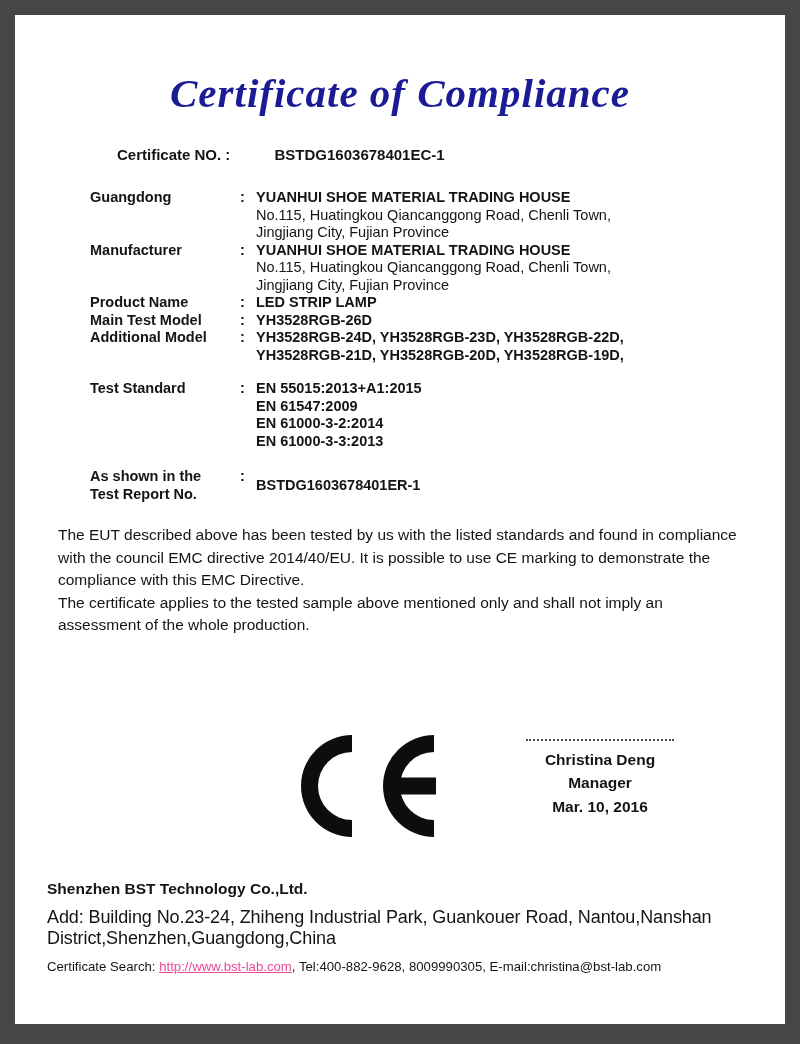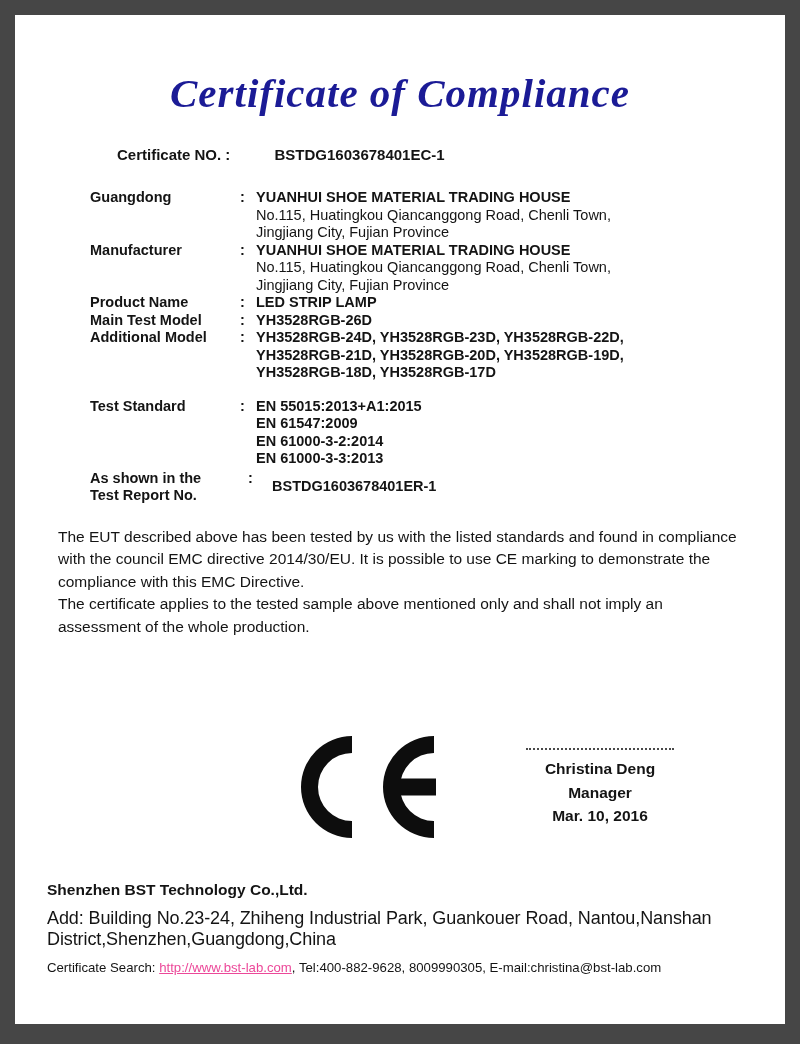--- a/index.html
+++ b/index.html
@@ -46,37 +46,37 @@
     grid-template-columns: 150px 16px auto;
     margin-left: 75px;
     margin-right: 30px;
     font-size: 14.5px;
     line-height: 17.5px;
   }
   .row .label { font-weight: 700; }
   .row .colon { font-weight: 700; }
   .row .value .b { font-weight: 700; }
   .row.gap-top { margin-top: 16px; }
-  .row.small-gap-top { margin-top: 2px; gap: 8px; }
+  .row.small-gap-top { margin-top: 18px; }
   .row.center-val .value { display: flex; flex-direction: column; justify-content: center; }
 
   
   .body-text {
     margin: 21px 48px 0 43px;
     font-size: 15.5px;
     line-height: 22.5px;
   }
 
   
   .ce-row { margin-top: 83px; position: relative; height: 120px; }
   .ce-svg { position: absolute; left: 285px; top: 15px; }
   .sig {
     position: absolute;
     left: 495px;
-    top: 24px;
+    top: 16px;
     width: 180px;
     text-align: center;
     font-weight: 700;
     font-size: 15.5px;
     line-height: 23.5px;
   }
   .dotline {
     width: 148px;
     height: 0;
     margin: 3px auto 7px auto;
@@ -139,21 +139,20 @@
         <div class="b">YH3528RGB-26D</div>
       </div>
     </div>
 
     <div class="row">
       <div class="label">Additional Model</div>
       <div class="colon">:</div>
       <div class="value">
         <div class="b">YH3528RGB-24D, YH3528RGB-23D, YH3528RGB-22D,</div>
         <div class="b">YH3528RGB-21D, YH3528RGB-20D, YH3528RGB-19D,</div>
-        <div class="b">YH3528RGB-18D, YH3528RGB-17D</div>
       </div>
     </div>
 
     <div class="row gap-top">
       <div class="label">Test Standard</div>
       <div class="colon">:</div>
       <div class="value">
         <div class="b">EN 55015:2013+A1:2015</div>
         <div class="b">EN 61547:2009</div>
         <div class="b">EN 61000-3-2:2014</div>
@@ -168,21 +167,21 @@
       </div>
       <div class="colon">:</div>
       <div class="value">
         <div class="b">BSTDG1603678401ER-1</div>
       </div>
     </div>
 
   </div>
 
   <div class="body-text">
-    <p>The EUT described above has been tested by us with the listed standards and found in compliance with the council EMC directive 2014/30/EU. It is possible to use CE marking to demonstrate the compliance with this EMC Directive.</p>
+    <p>The EUT described above has been tested by us with the listed standards and found in compliance with the council EMC directive 2014/40/EU. It is possible to use CE marking to demonstrate the compliance with this EMC Directive.</p>
     <p>The certificate applies to the tested sample above mentioned only and shall not imply an assessment of the whole production.</p>
   </div>
 
   <div class="ce-row">
     <svg class="ce-svg" width="136" height="102" viewBox="0 0 136 102" aria-hidden="true">
       <path fill="#0d0d0d" d="M52,0 A51,51 0 0 0 52,102 L52,85 A34,34 0 0 1 52,17 Z"></path>
       <path fill="#0d0d0d" d="M134,0 A51,51 0 0 0 134,102 L134,85 A34,34 0 0 1 134,17 Z"></path>
       <path fill="#0d0d0d" d="M100,42.5 H136 V59.5 H100 Z"></path>
     </svg>
     <div class="sig">

